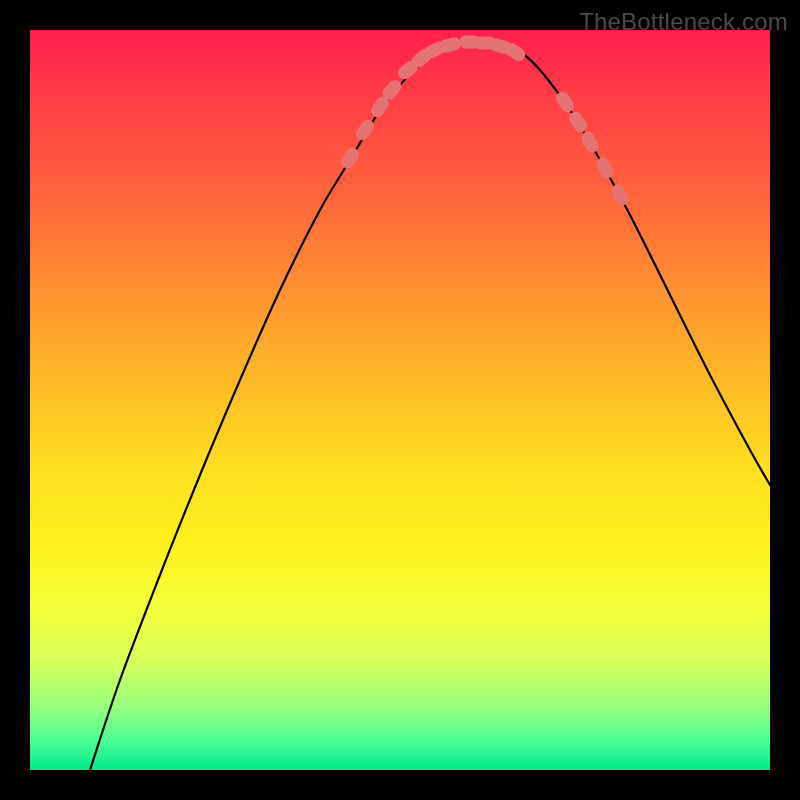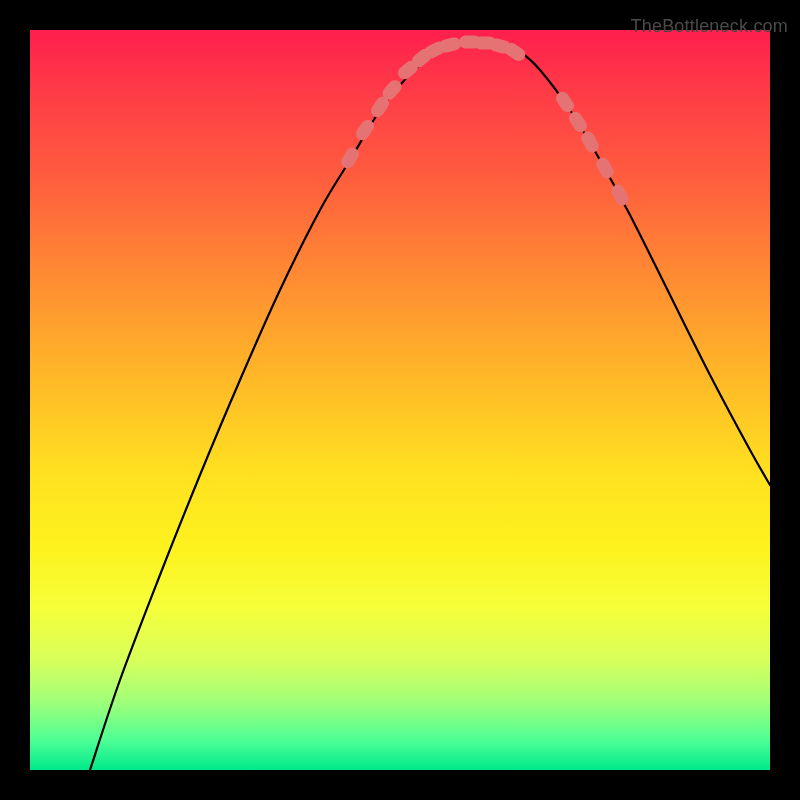--- a/index.html
+++ b/index.html
@@ -36,24 +36,24 @@
       #fdf21e 70%,
       #f6ff3a 78%,
       #d9ff5a 85%,
       #9dff7a 91%,
       #4dff95 96%,
       #00e98a 100%
     );
   }
   .watermark {
     position: absolute;
-    top: 16px;
+    top: 8px;
     right: 12px;
     color: #4a4a4a;
-    font-size: 18px;
+    font-size: 24px;
     font-weight: 500;
     letter-spacing: 0.2px;
     user-select: none;
   }
   svg.curve {
     position: absolute;
     left: 0;
     top: 0;
     width: 740px;
     height: 740px;

